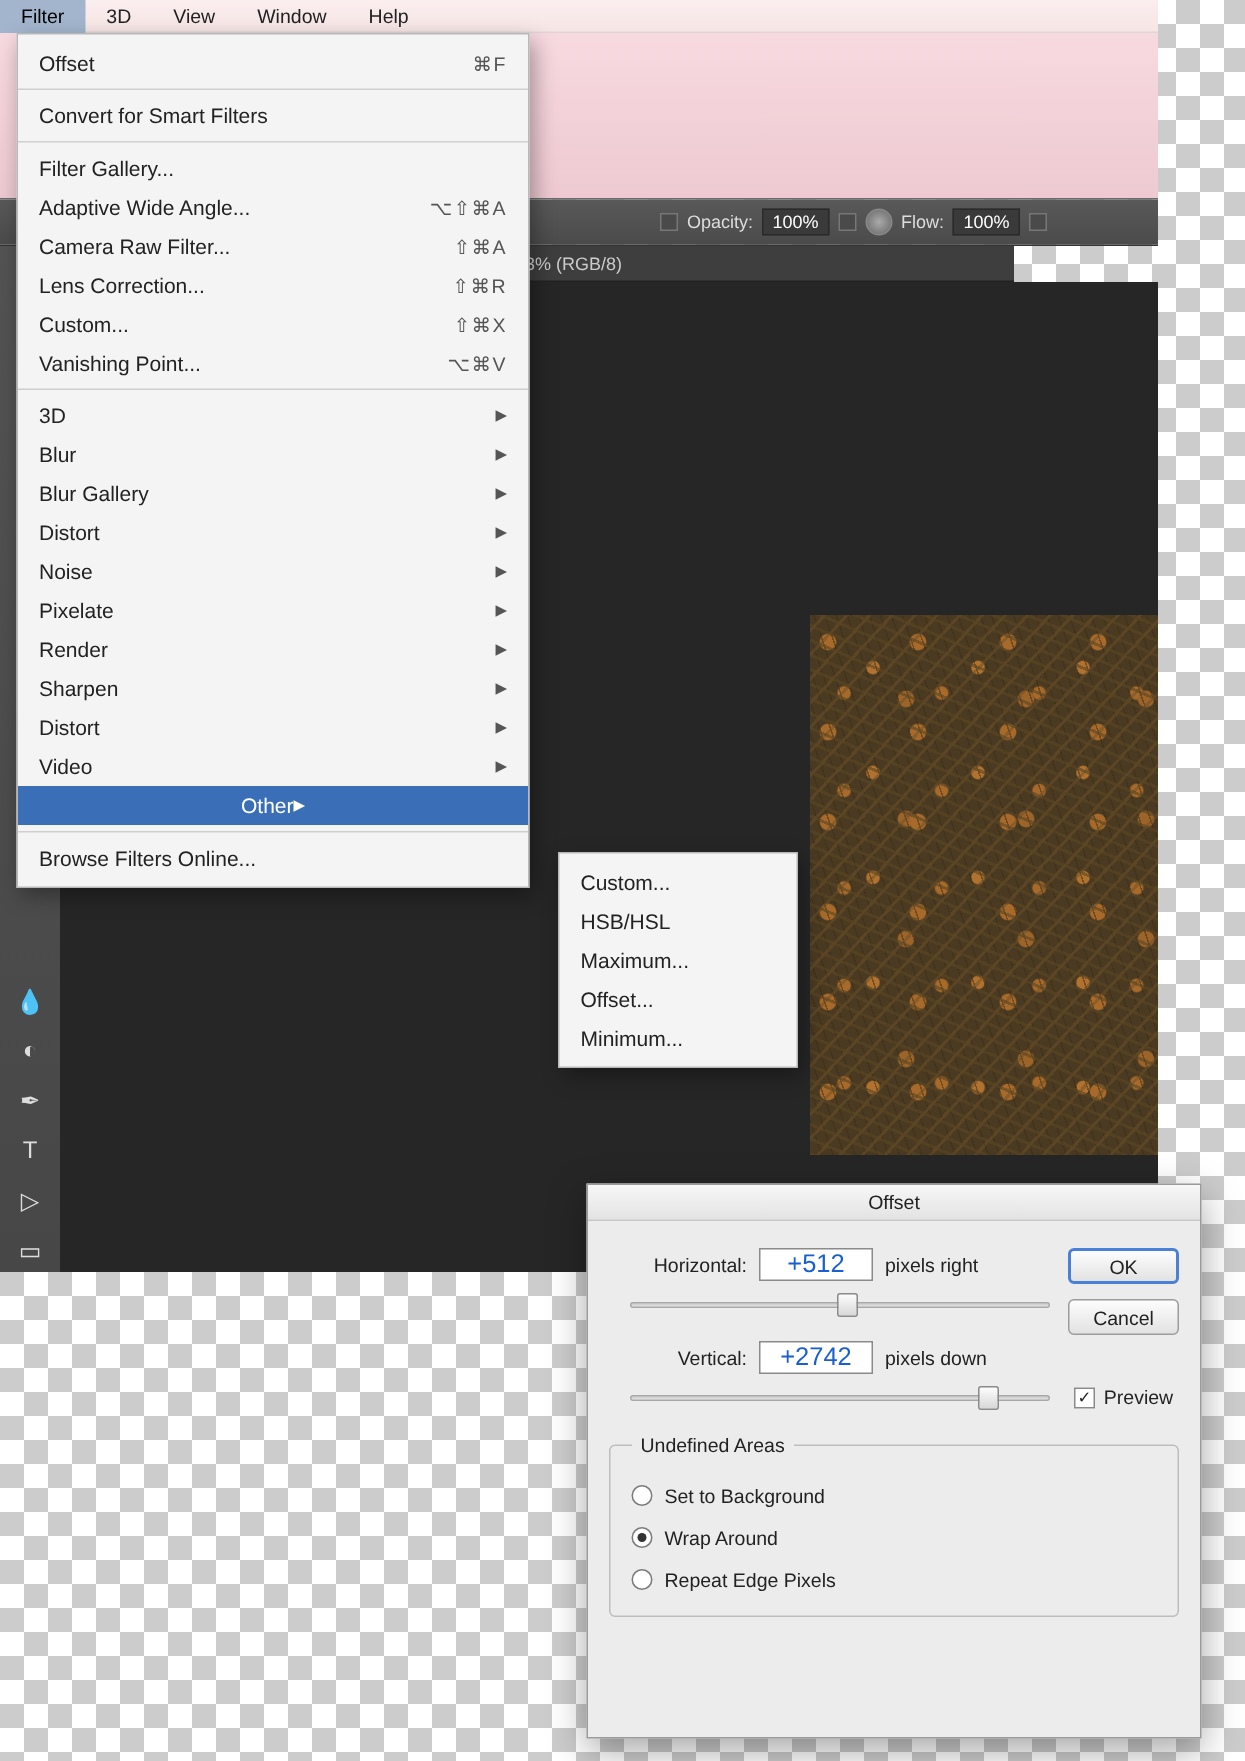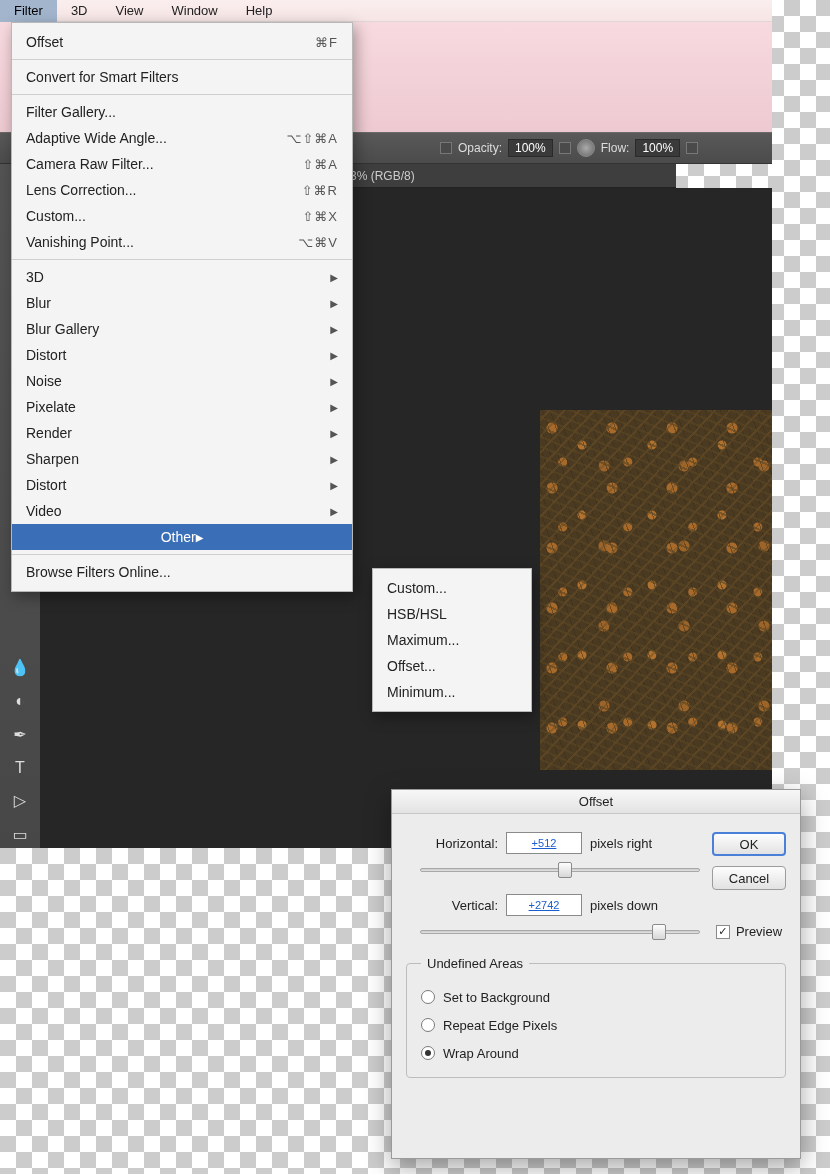--- a/index.html
+++ b/index.html
@@ -63,21 +63,21 @@
 
 .dialog { position:absolute; left:391px; top:789px; width:410px; height:370px;
   background:#ececec; border:1px solid #9a9a9a; box-shadow:0 8px 24px rgba(0,0,0,.35);
   font-size:13px; color:#222; }
 .dialog .titlebar { height:24px; background:linear-gradient(#f7f7f7,#e3e3e3);
   border-bottom:1px solid #c7c7c7; text-align:center; line-height:24px; font-size:13px; }
 .dialog .body { position:relative; padding:18px 14px; }
 .dlgrow { display:flex; align-items:center; margin-bottom:6px; }
 .dlgrow .lab { width:92px; text-align:right; margin-right:8px; }
 .dlgrow input.num { width:76px; height:22px; border:1px solid #8a8a8a;
-  background:#fff; color:#1a5fd0; padding:0 6px; text-align:center; font-size:11px;text-decoration:underline; }
+  background:#fff; color:#1a5fd0; padding:0 6px; text-align:center; font-size:17px; }
 .dlgrow .unit { margin-left:8px; }
 .slider { position:relative; width:280px; height:20px; margin:0 0 14px 14px; }
 .slider .track { position:absolute; left:0; right:0; top:8px; height:4px;
   background:linear-gradient(#c9c9c9,#e4e4e4); border:1px solid #a8a8a8; border-radius:2px; }
 .slider .thumb { position:absolute; top:2px; width:14px; height:16px;
   background:linear-gradient(#fdfdfd,#d7d7d7); border:1px solid #8b8b8b; border-radius:2px; }
 .btncol { position:absolute; right:14px; top:18px; display:flex; flex-direction:column; gap:10px; align-items:center; }
 .btn { width:74px; height:24px; background:linear-gradient(#fdfdfd,#e2e2e2);
   border:1px solid #9c9c9c; border-radius:4px; font-size:13px; cursor:default;
   display:flex; align-items:center; justify-content:center; }
@@ -258,28 +258,28 @@
       <div class="thumb" style="left:232px"></div>
     </div>
 
     <fieldset>
       <legend>Undefined Areas</legend>
       <div class="radio">
         <span class="r"></span>
         <span>Set to Background</span>
       </div>
       <div class="radio">
-        <span class="r"></span>
-        <span>Repeat Edge Pixels</span>
-      </div>
-      <div class="radio">
         <span class="r">
             <span class="dot"></span>
           </span>
         <span>Wrap Around</span>
+      </div>
+      <div class="radio">
+        <span class="r"></span>
+        <span>Repeat Edge Pixels</span>
       </div>
     </fieldset>
 
     <div class="btncol">
       <div class="btn def">OK</div>
       <div class="btn">Cancel</div>
       <div style="height:14px"></div>
       <label class="chk">
         <span class="box">✓</span>
         <span>Preview</span>

